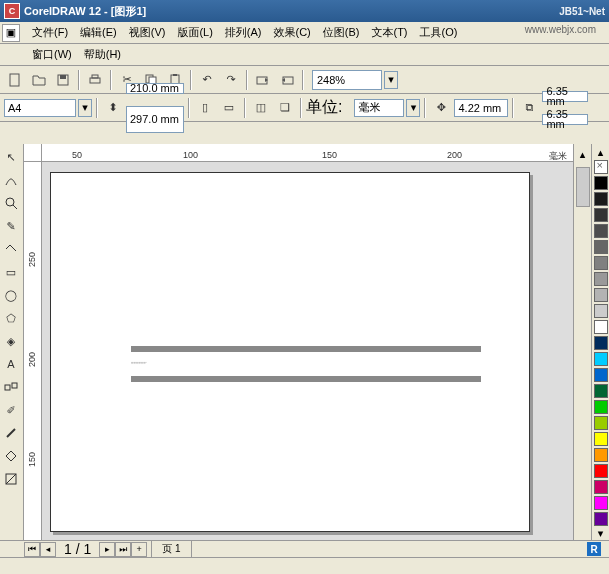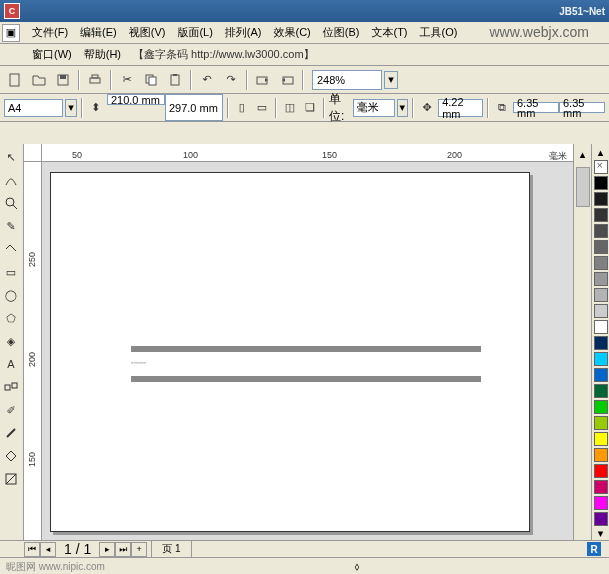--- a/index.html
+++ b/index.html
@@ -38,51 +38,51 @@
 .pagenav{height:17px;display:flex;align-items:center;border-bottom:1px solid #999;padding-left:24px}
 .pn-btn{width:16px;height:15px;border:1px solid #999;background:#ece9d8;display:flex;align-items:center;justify-content:center;font-size:9px}
 .pn-txt{padding:0 8px;font-size:14px}
 .tab{padding:1px 10px;background:#ece9d8;border:1px solid #999;border-top:none;margin-left:4px;font-size:10px}
 .status-row2{height:17px;display:flex;align-items:center;padding-left:6px;justify-content:space-between}
 .wm-bottom{position:absolute;right:8px;bottom:18px;color:#1b6ec2;font-weight:bold;font-size:14px;display:flex;align-items:center;gap:2px}
 .wm-bottom .sq{width:14px;height:14px;background:#1b6ec2;color:#fff;display:flex;align-items:center;justify-content:center;font-size:10px}
 .ruler-tick{position:absolute;top:6px;font-size:9px;color:#333}
 .ruler-vtick{position:absolute;left:3px;font-size:9px;color:#333;writing-mode:vertical-rl;transform:rotate(180deg)}
 svg{width:16px;height:16px}
-.nudge-label{font-size:12px;margin-right:0}
-.dim-stack{display:flex;flex-direction:row;gap:0;font-size:9px;line-height:10px}
+.nudge-label{font-size:16px;margin-right:10px}
+.dim-stack{display:flex;flex-direction:column;gap:12px;font-size:9px;line-height:10px}
 </style>
 </head>
 <body>
 
 <div class="titlebar">
   <div class="app-icon">C</div>
+  <span>CorelDRAW 12 - [图形1]</span>
   <div class="spacer"></div>
   <span class="watermark1">JB51~Net</span>
 </div>
 
 <div class="menubar">
   <div class="icon-box">▣</div>
   <span class="menu-item">文件(F)</span>
   <span class="menu-item">编辑(E)</span>
   <span class="menu-item">视图(V)</span>
   <span class="menu-item">版面(L)</span>
   <span class="menu-item">排列(A)</span>
   <span class="menu-item">效果(C)</span>
   <span class="menu-item">位图(B)</span>
   <span class="menu-item">文本(T)</span>
   <span class="menu-item">工具(O)</span>
-  <span style="position:absolute;right:20px;top:24px;font-size:14px;color:#666">www.webjx.com</span>
+  <span style="position:absolute;right:13px;top:24px;font-size:10px;color:#666">www.webjx.com</span>
 </div>
 
 <div class="menurow2">
   <span style="width:24px"></span>
   <span class="menu-item">窗口(W)</span>
   <span class="menu-item">帮助(H)</span>
-  <span class="menu-item" style="color:#333">【鑫字条码 http://www.lw3000.com】</span>
 </div>
 
 <div class="toolbar">
   <div class="tbtn">
       <svg viewBox="0 0 16 16">
         <rect x="3" y="2" width="9" height="12" fill="none" stroke="#555"></rect>
       </svg>
     </div>
   <div class="tbtn">
       <svg viewBox="0 0 16 16">
@@ -308,21 +308,17 @@
 <div class="statusbar">
   <div class="pagenav">
     <div class="pn-btn">⏮</div>
     <div class="pn-btn">◂</div>
     <span class="pn-txt">1 / 1</span>
     <div class="pn-btn">▸</div>
     <div class="pn-btn">⏭</div>
     <div class="pn-btn">+</div>
     <span class="tab">页 1</span>
   </div>
-  <div class="status-row2">
-    <span style="color:#888;font-size:10px">昵图网  www.nipic.com</span>
-    <span style="margin:0 auto">⬨</span>
-  </div>
 </div>
 
 <div class="wm-bottom">
   <span class="sq">R</span>
 </div>
 
 </body></html>

